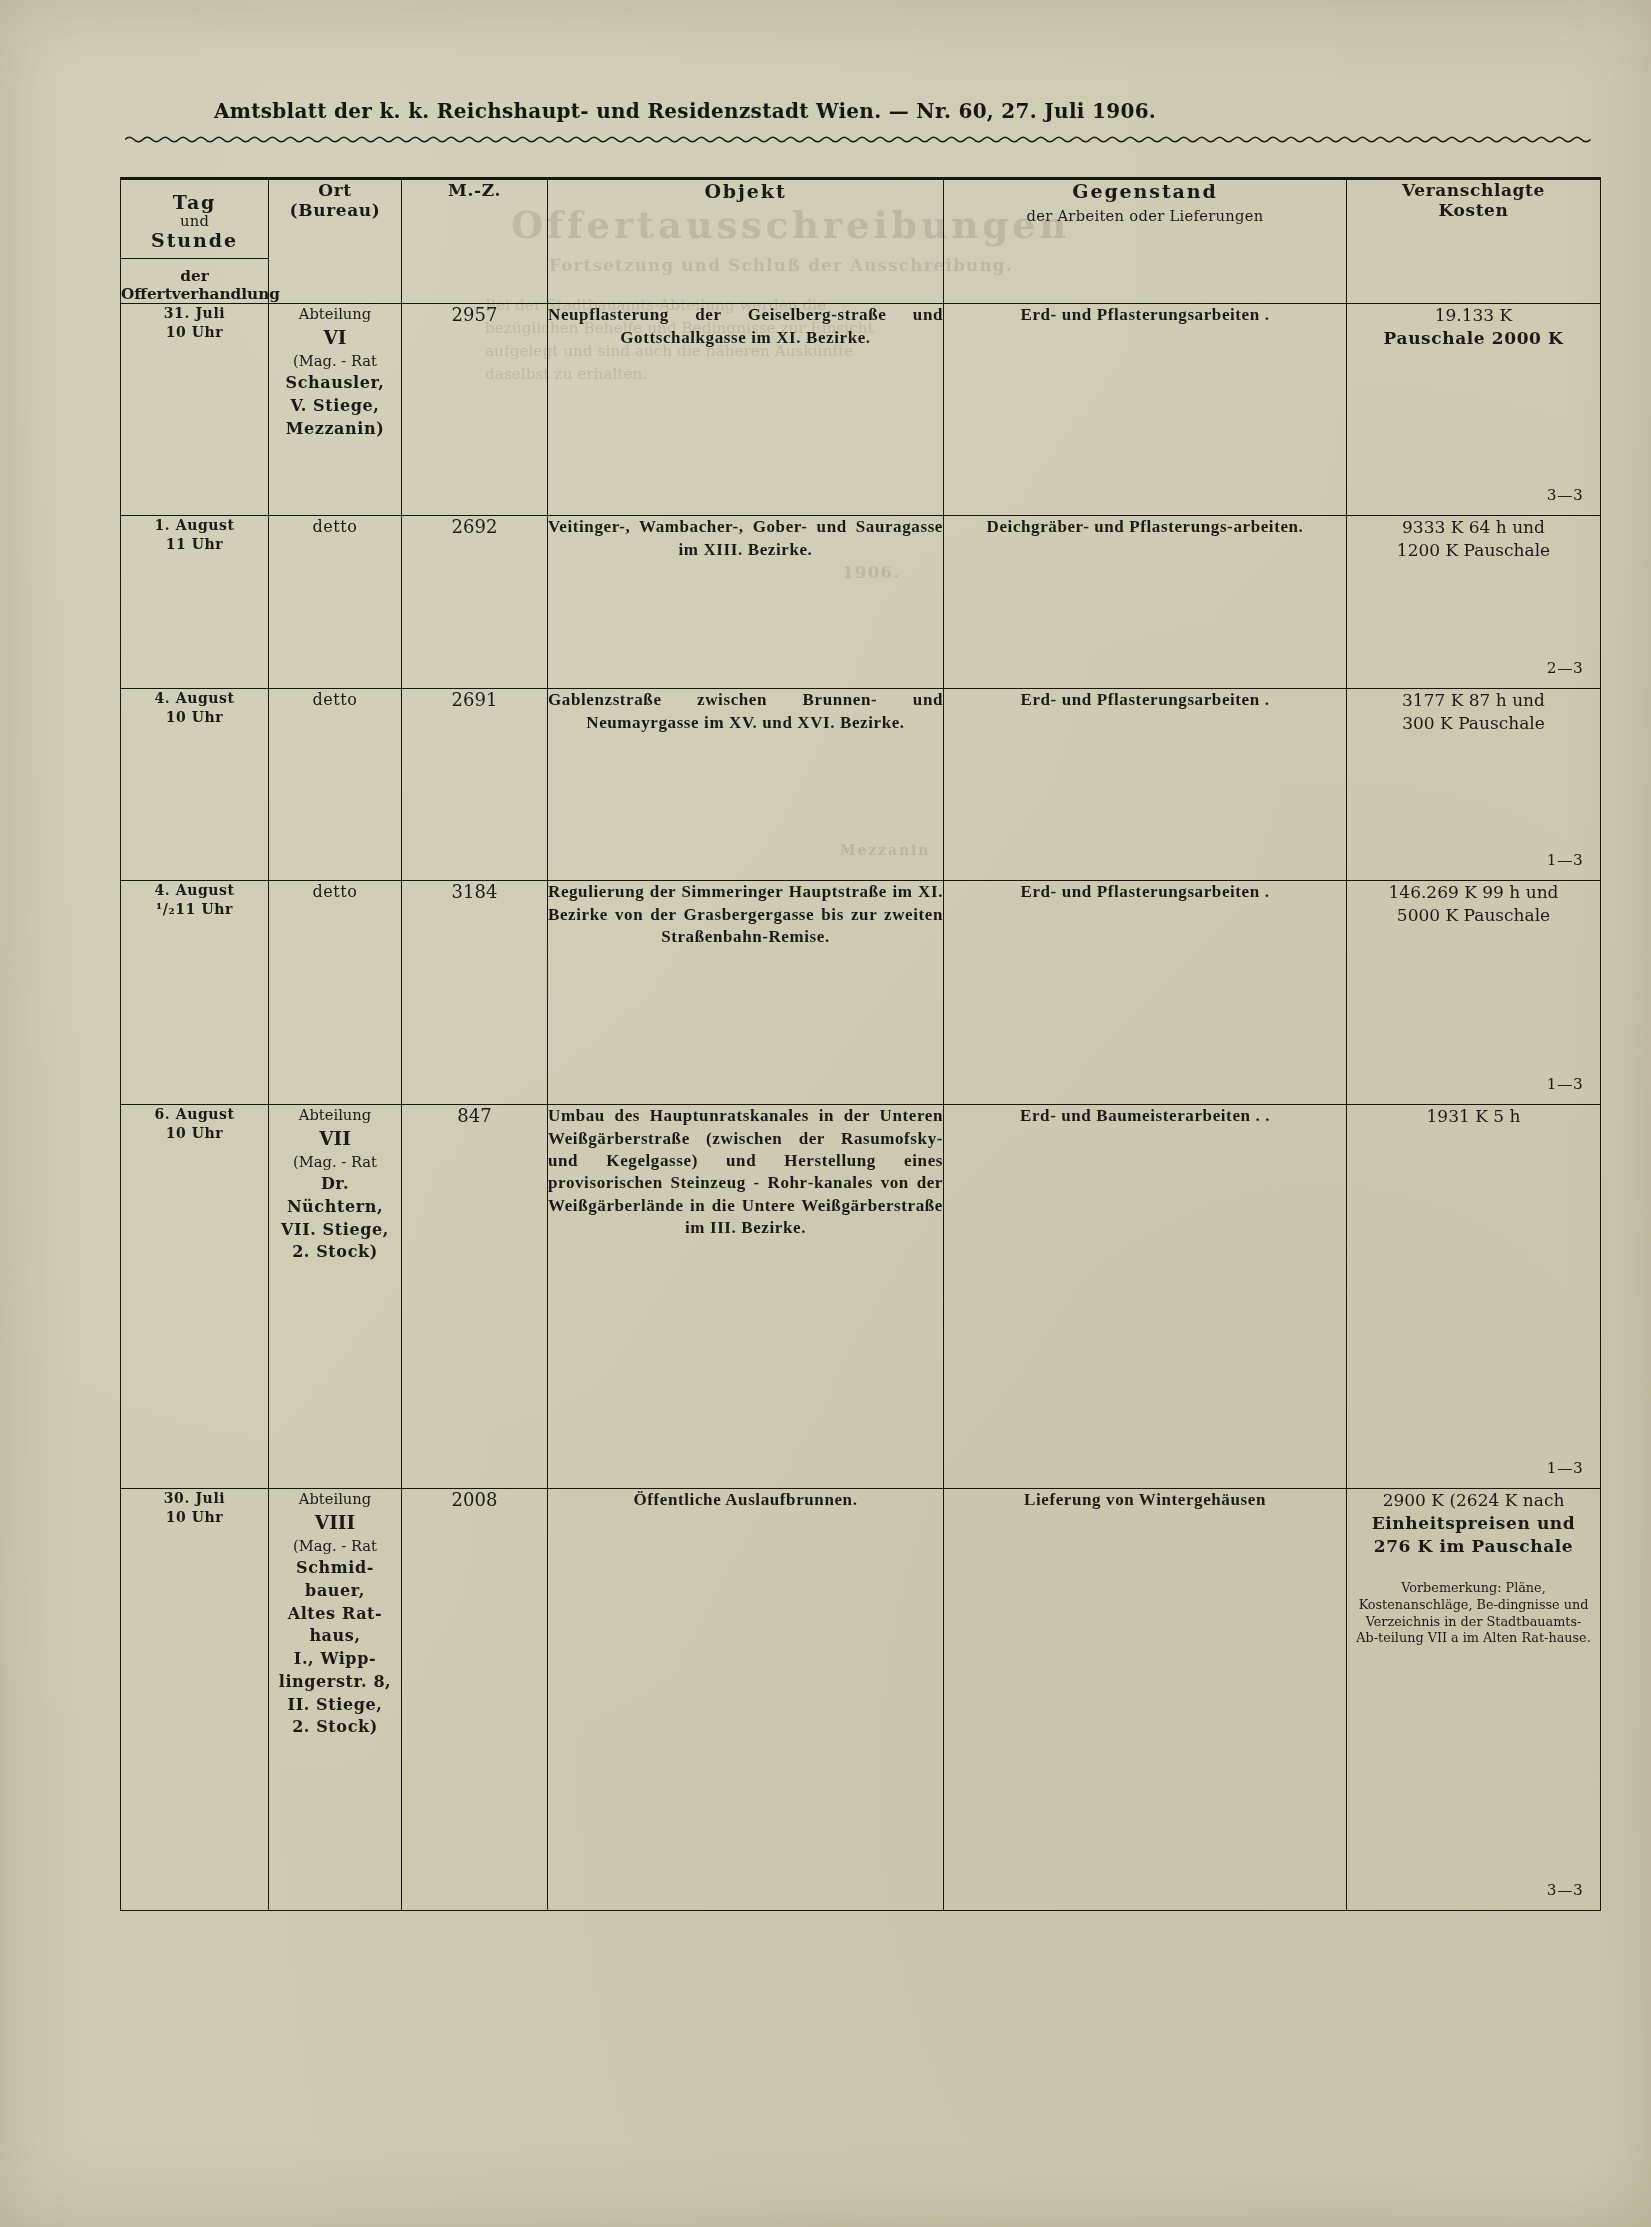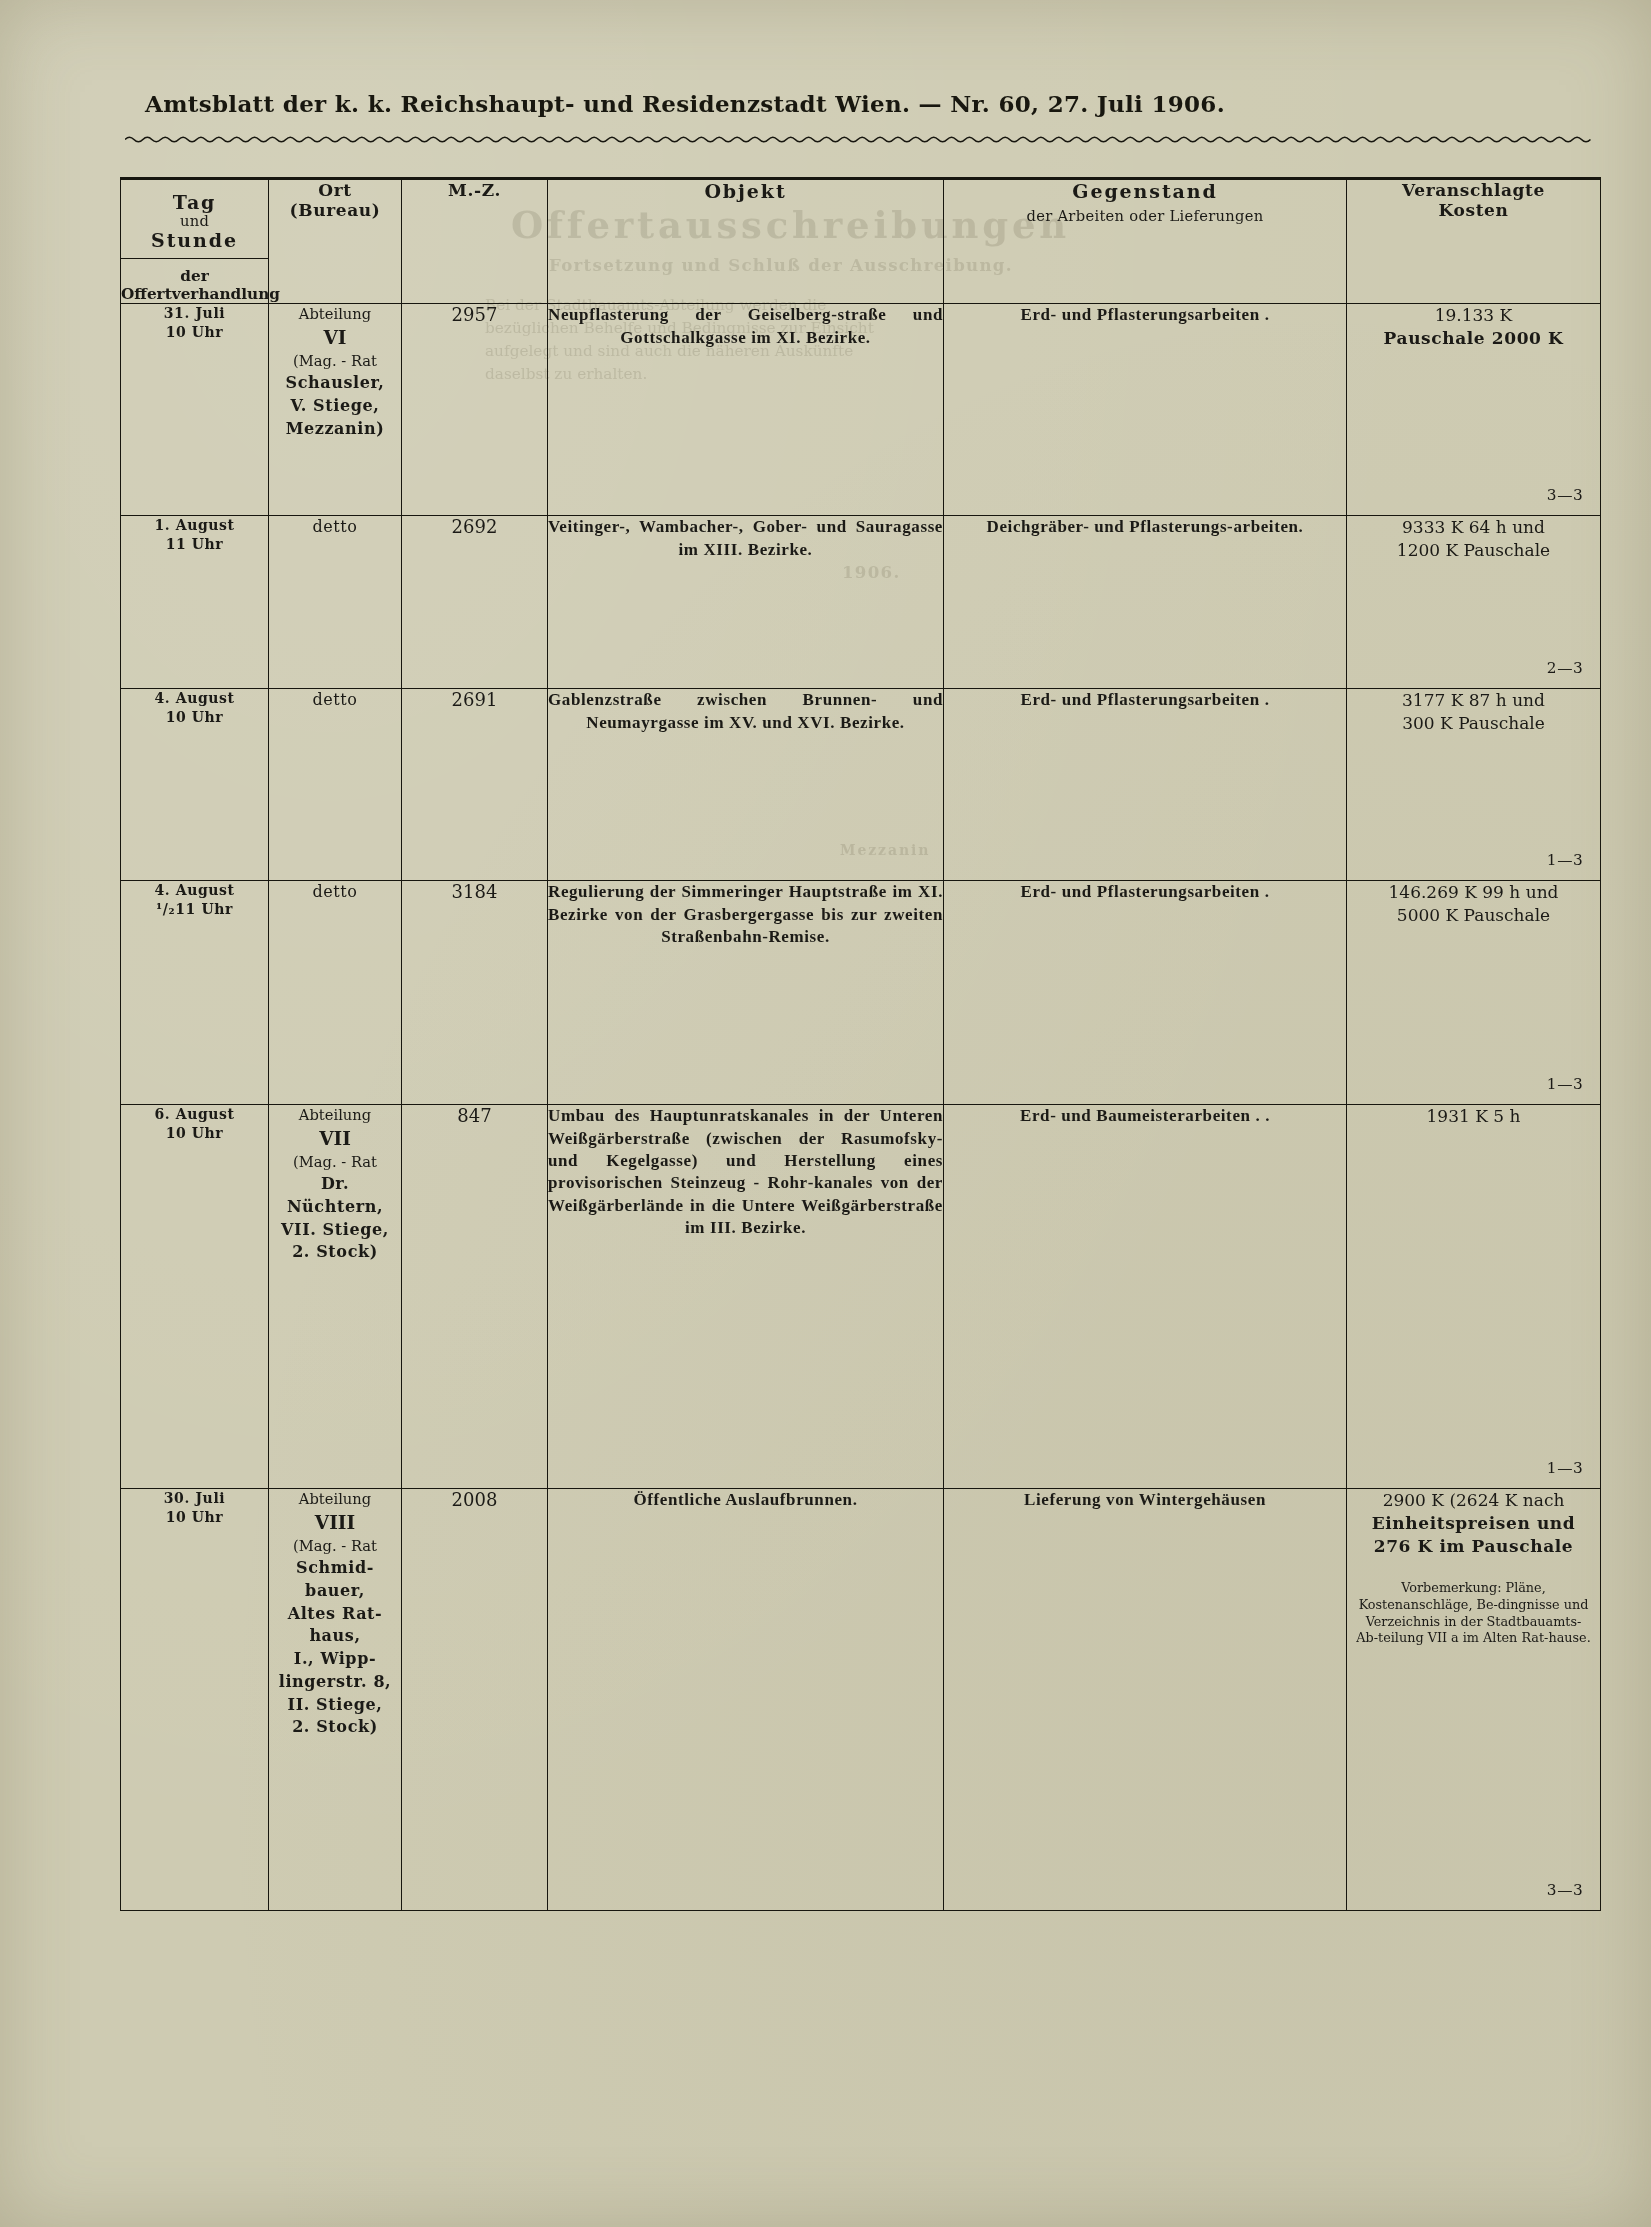--- a/index.html
+++ b/index.html
@@ -26,27 +26,27 @@
   
   .page::after {
     content: "";
     position: absolute;
     inset: 0;
     pointer-events: none;
     box-shadow: inset 0 0 77px rgba(110,100,70,0.28);
   }
   .running-head {
     position: absolute;
-    top: 90px;
+    top: 99px;
     left: 0;
     width: 1370px;
     text-align: center;
     font-family: "DejaVu Serif", serif;
     font-weight: bold;
-    font-size: 23px;
+    font-size: 20px;
     letter-spacing: 0.3px;
     color: #18170f;
   }
   .wavy {
     position: absolute;
     top: 135px;
     left: 125px;
     width: 1468px;
     height: 9px;
     overflow: hidden;

